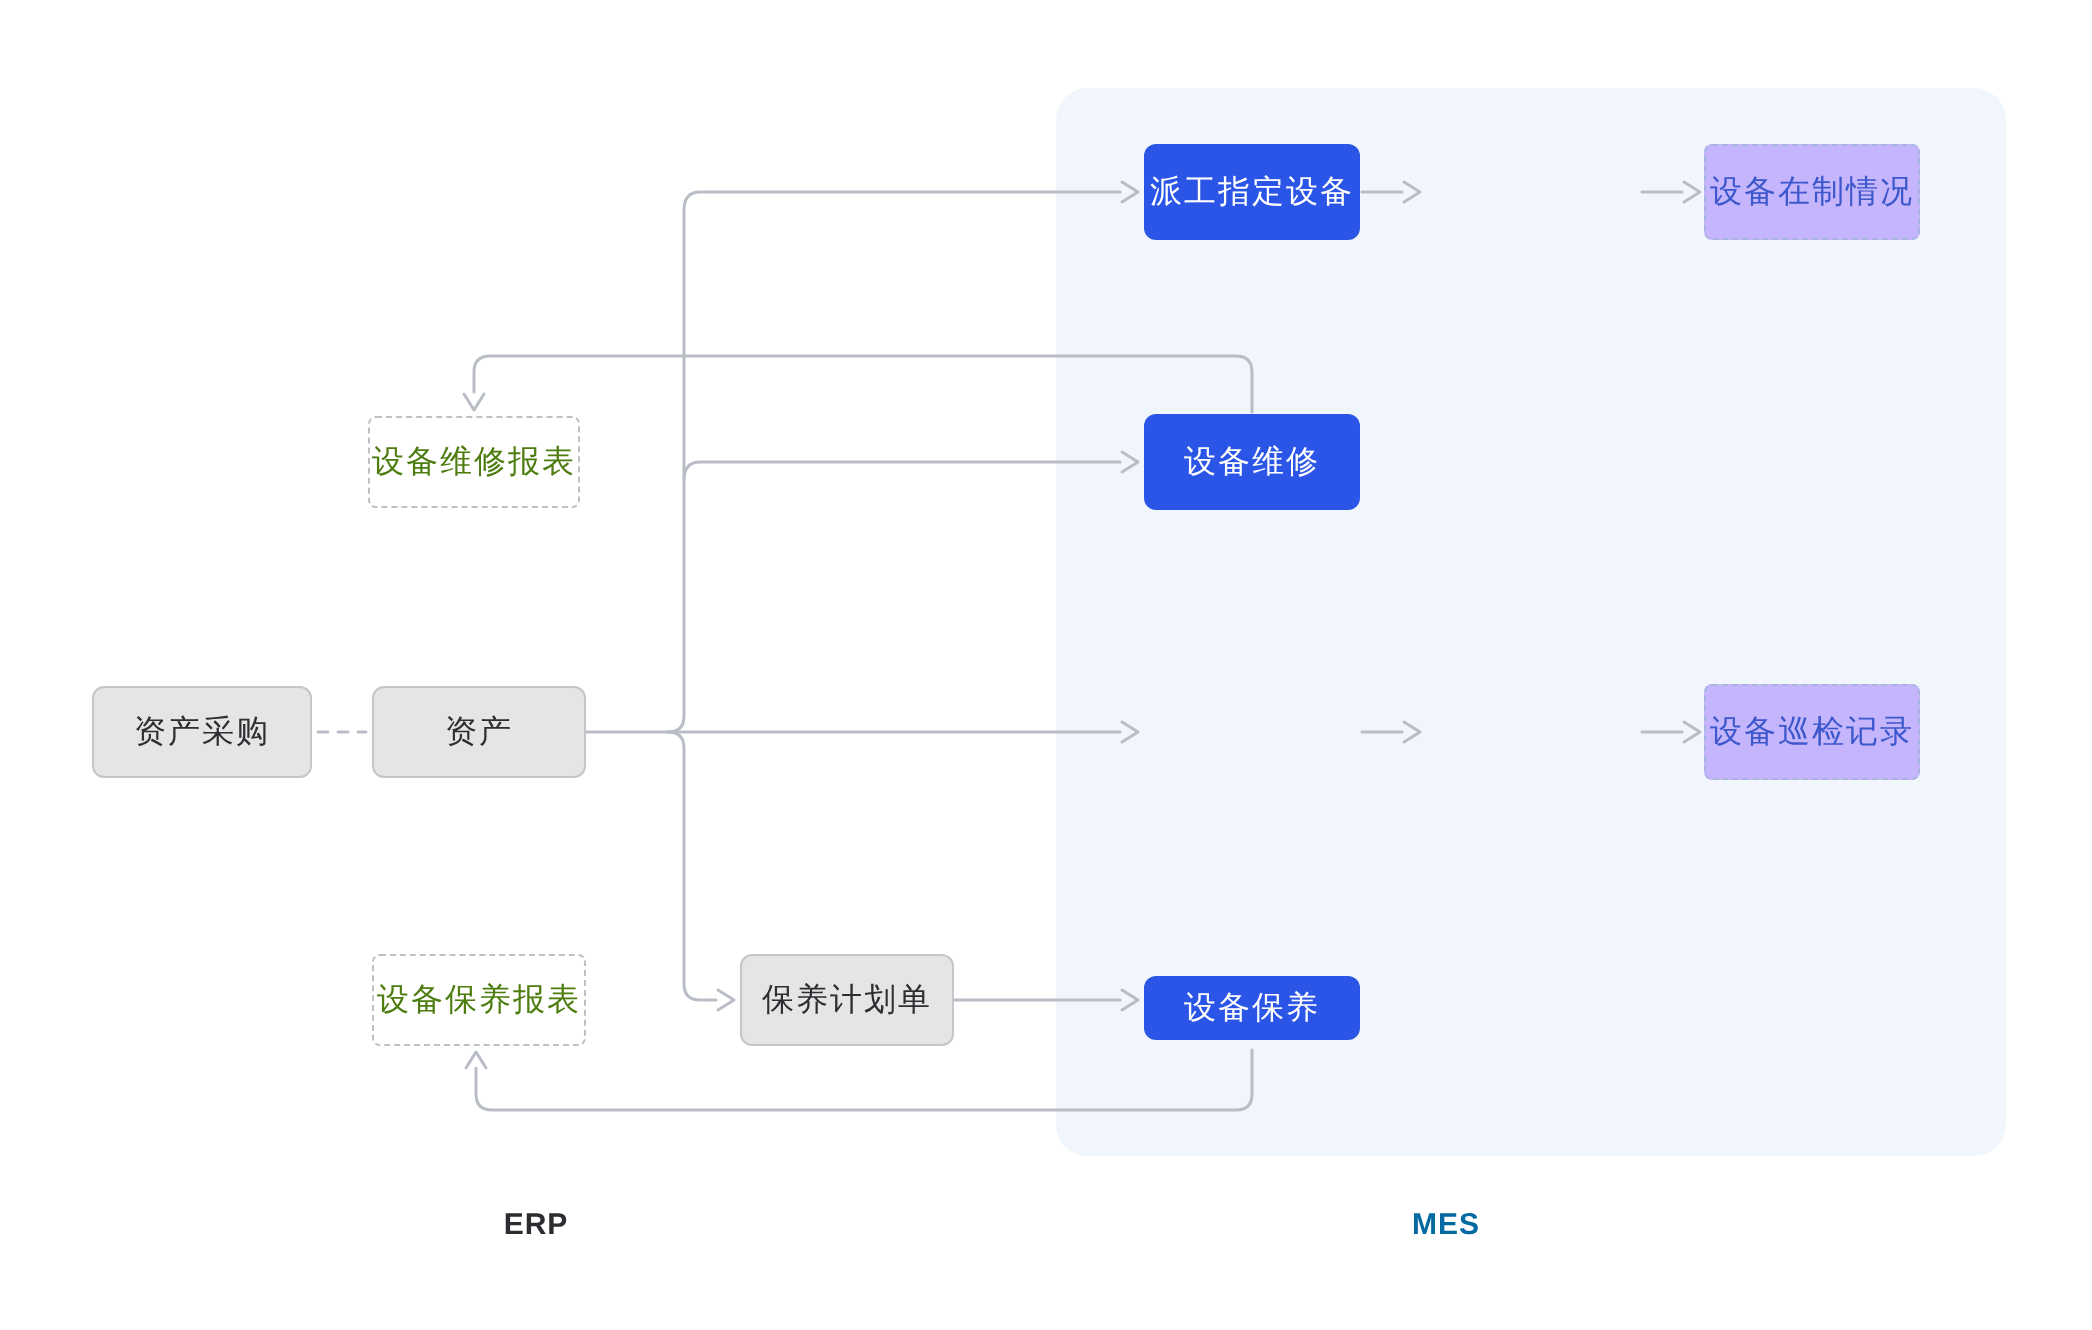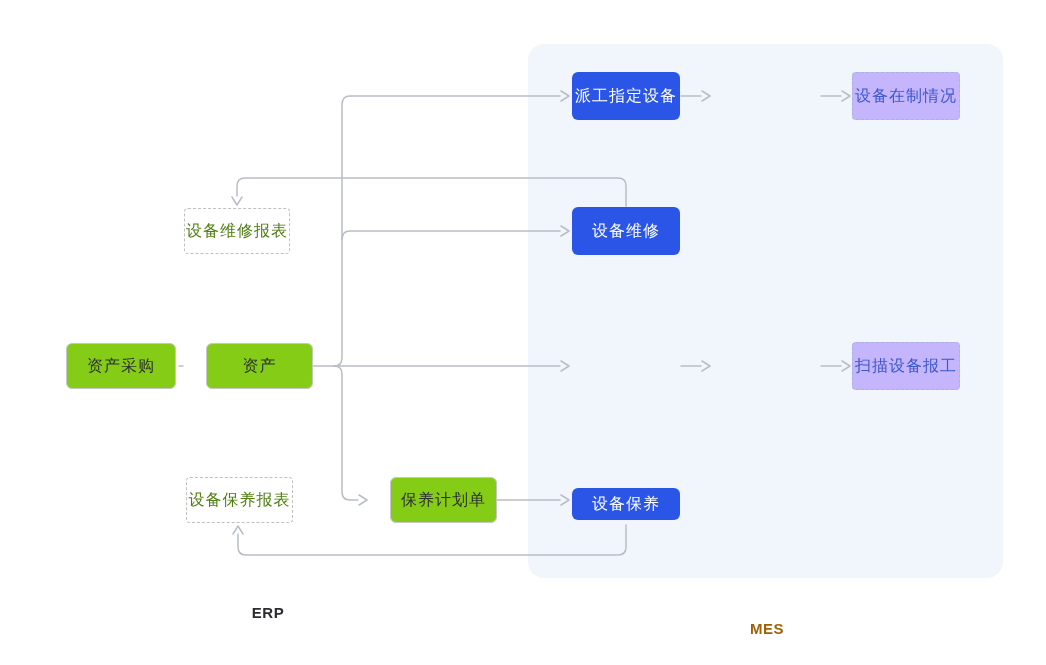--- a/index.html
+++ b/index.html
@@ -12,29 +12,29 @@
     background:#F1F5FC;border-radius:16px;
   }
   .wires{position:absolute;left:0;top:0;width:1046px;height:665px;}
   .wires path{stroke:#B9BDC5;stroke-width:1.5;fill:none;stroke-linecap:round;stroke-linejoin:round;}
   .wires path.dash{stroke-dasharray:5 5;}
   .node{
     position:absolute;display:flex;align-items:center;justify-content:center;
     box-sizing:border-box;font-size:16px;letter-spacing:1px;white-space:nowrap;
   }
   .node.blue{background:#2B55E6;color:#ffffff;border-radius:6px;}
-  .node.gray{background:#84cc16;border:1px solid #C6C6CA;color:#2E2E33;border-radius:6px;margin-left:20px;}
+  .node.gray{background:#e5e5e5;border:1px solid #C6C6CA;color:#2E2E33;border-radius:6px;}
   .node.dashed-gray{background:#ffffff;border:1px dashed #BFBFC4;color:#4d7c0f;border-radius:4px;}
   .node.dashed-blue{background:#c4b5fd;border:1px dashed #A6B4DE;color:#3D57CC;border-radius:4px;}
   .lane-label{
     position:absolute;width:110px;text-align:center;top:604px;
     font-size:15px;font-weight:700;letter-spacing:0.5px;
   }
   .lane-label.erp{left:213px;color:#2D2D31;}
-  .lane-label.mes{left:712px;color:#a16207;margin-top:16px;}
+  .lane-label.mes{left:668px;color:#0369a1;}
 </style>
 </head>
 <body>
 
 <div class="stage">
 
   <div class="mes-panel"></div>
 
   <svg class="wires" width="1046" height="665" viewBox="0 0 1046 665" xmlns="http://www.w3.org/2000/svg">
 
@@ -100,19 +100,19 @@
 
   <div class="node gray" style="left:46px;top:343px;width:110px;height:46px">资产采购</div>
   <div class="node gray" style="left:186px;top:343px;width:107px;height:46px">资产</div>
   <div class="node dashed-gray" style="left:184px;top:208px;width:106px;height:46px">设备维修报表</div>
   <div class="node dashed-gray" style="left:186px;top:477px;width:107px;height:46px">设备保养报表</div>
   <div class="node gray" style="left:370px;top:477px;width:107px;height:46px">保养计划单</div>
 
   <div class="node blue" style="left:572px;top:72px;width:108px;height:48px">派工指定设备</div>
   <div class="node dashed-blue" style="left:852px;top:72px;width:108px;height:48px">设备在制情况</div>
   <div class="node blue" style="left:572px;top:207px;width:108px;height:48px">设备维修</div>
-  <div class="node dashed-blue" style="left:852px;top:342px;width:108px;height:48px">扫描设备报工</div>
+  <div class="node dashed-blue" style="left:852px;top:342px;width:108px;height:48px">设备巡检记录</div>
   <div class="node blue" style="left:572px;top:488px;width:108px;height:32px">设备保养</div>
 
   <div class="lane-label erp">ERP</div>
   <div class="lane-label mes">MES</div>
 
 </div>
 
 </body></html>

